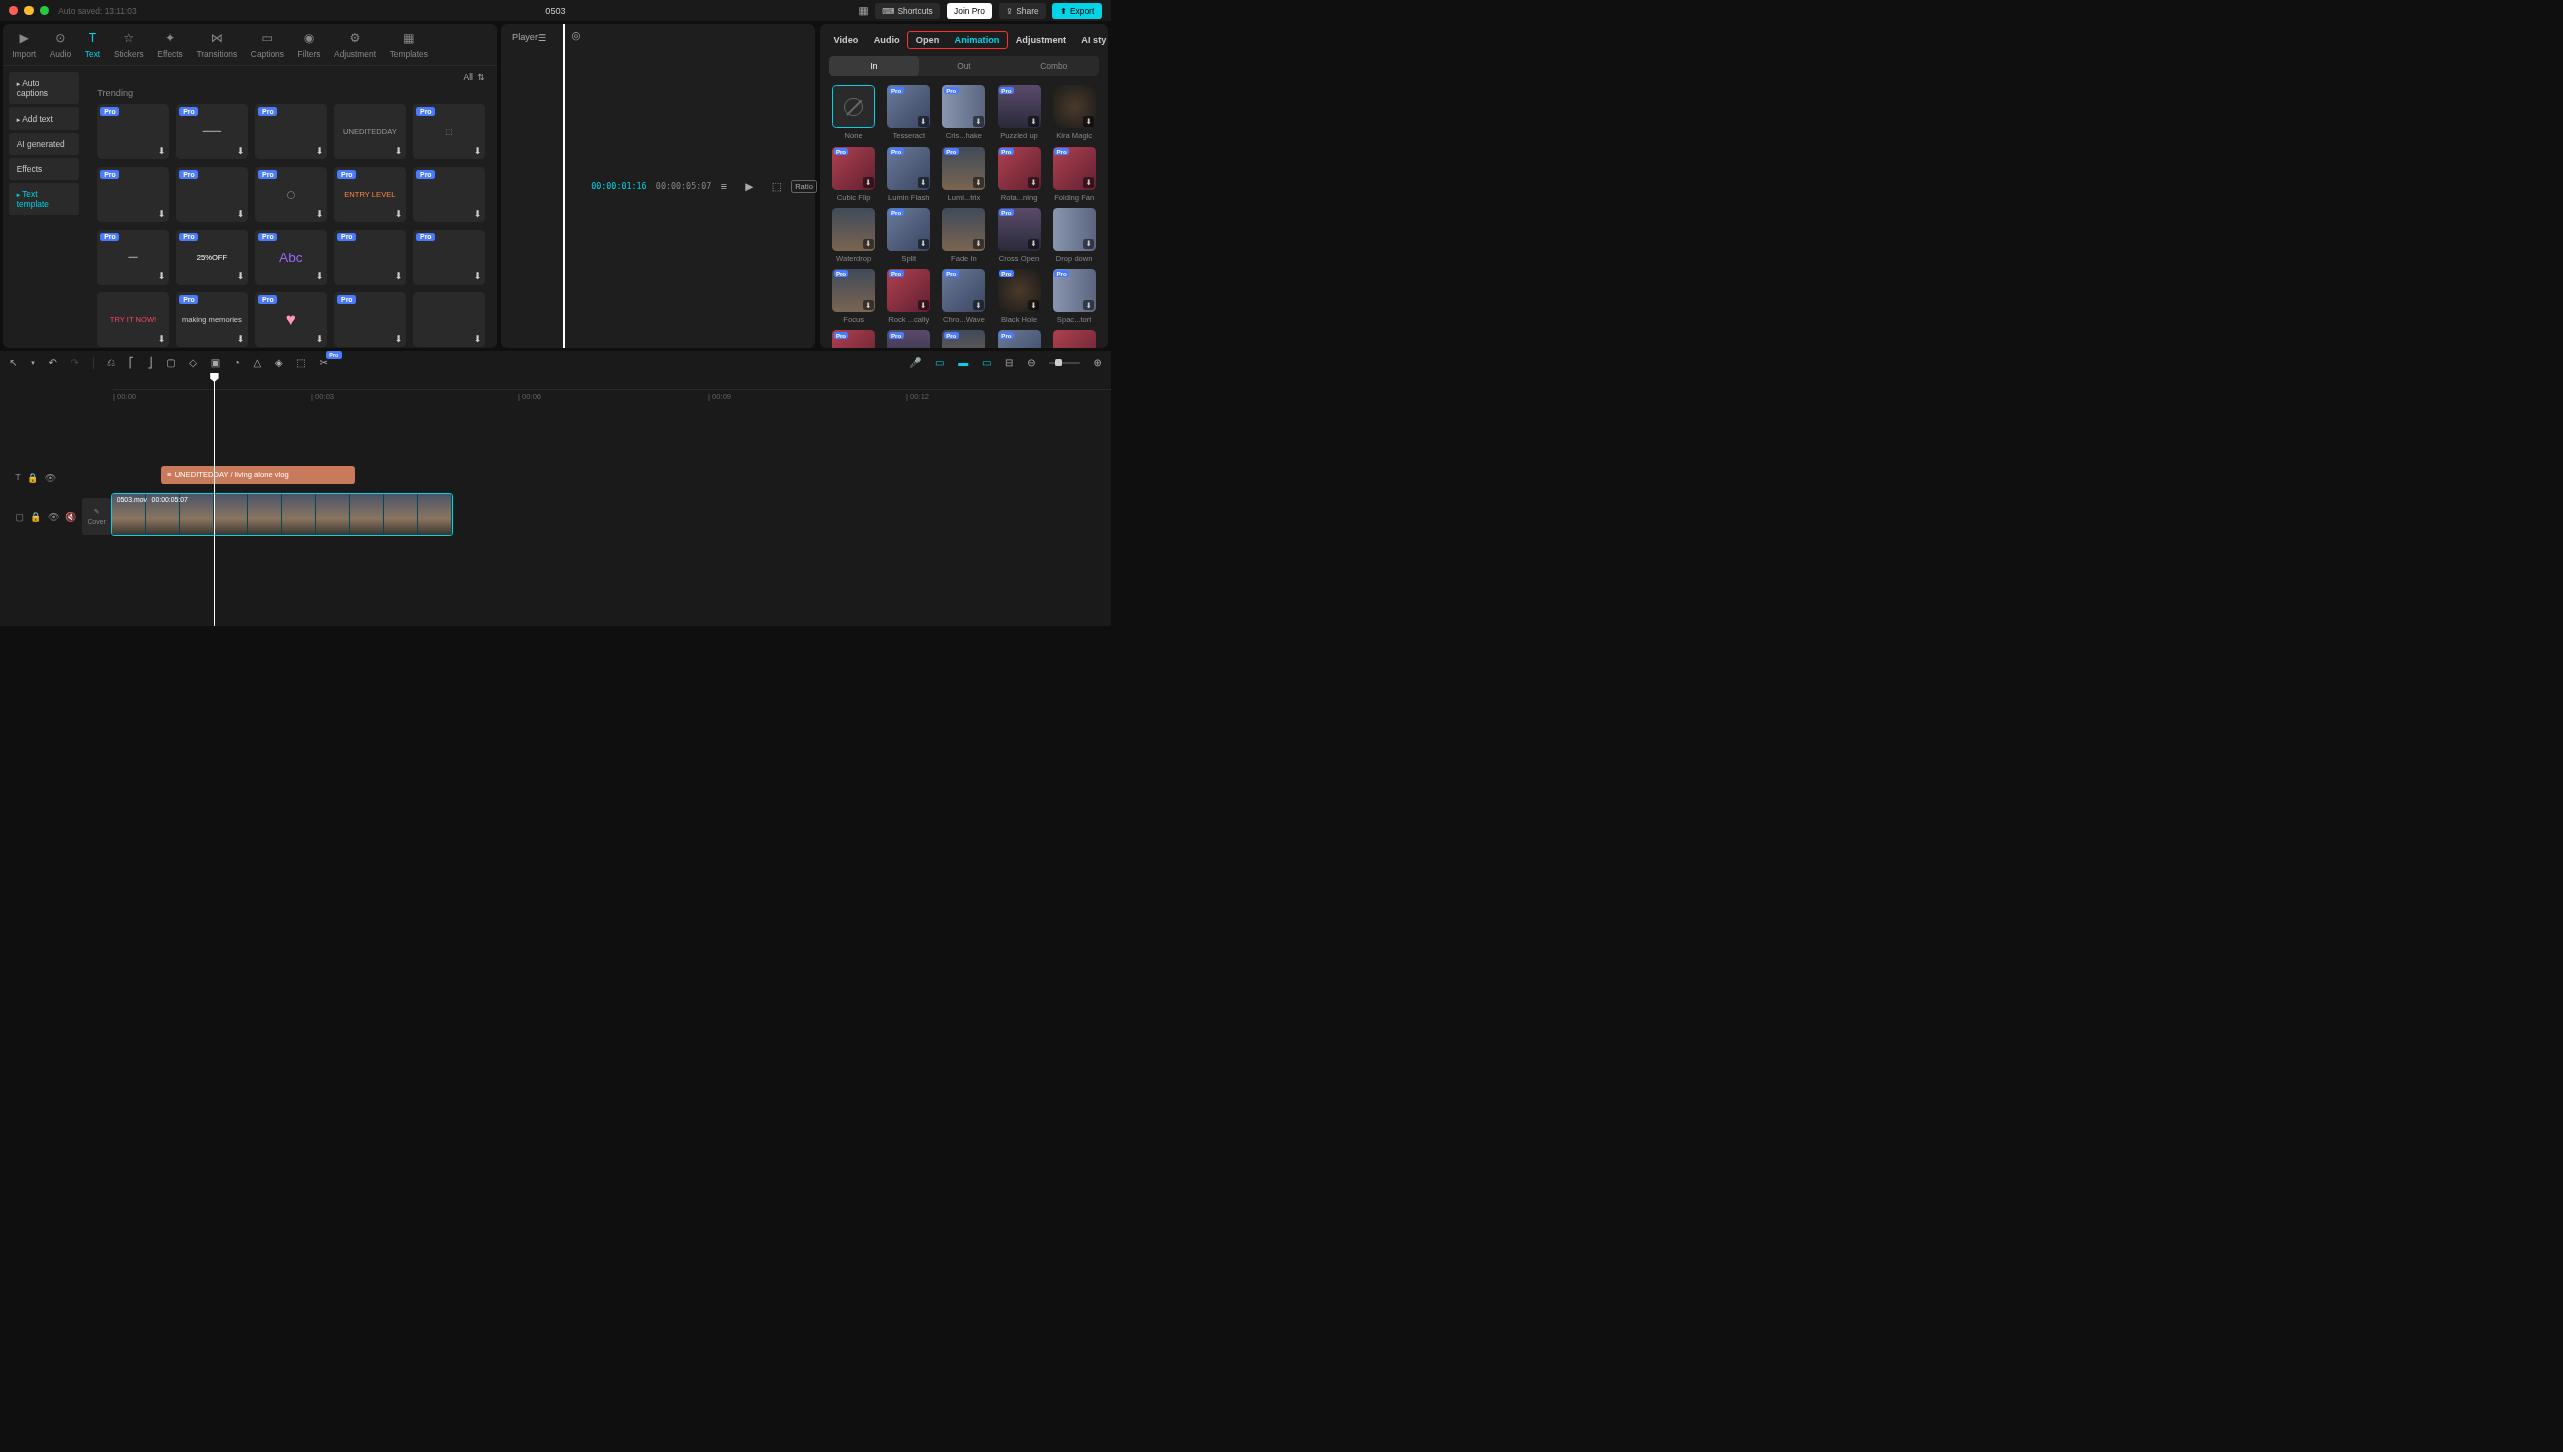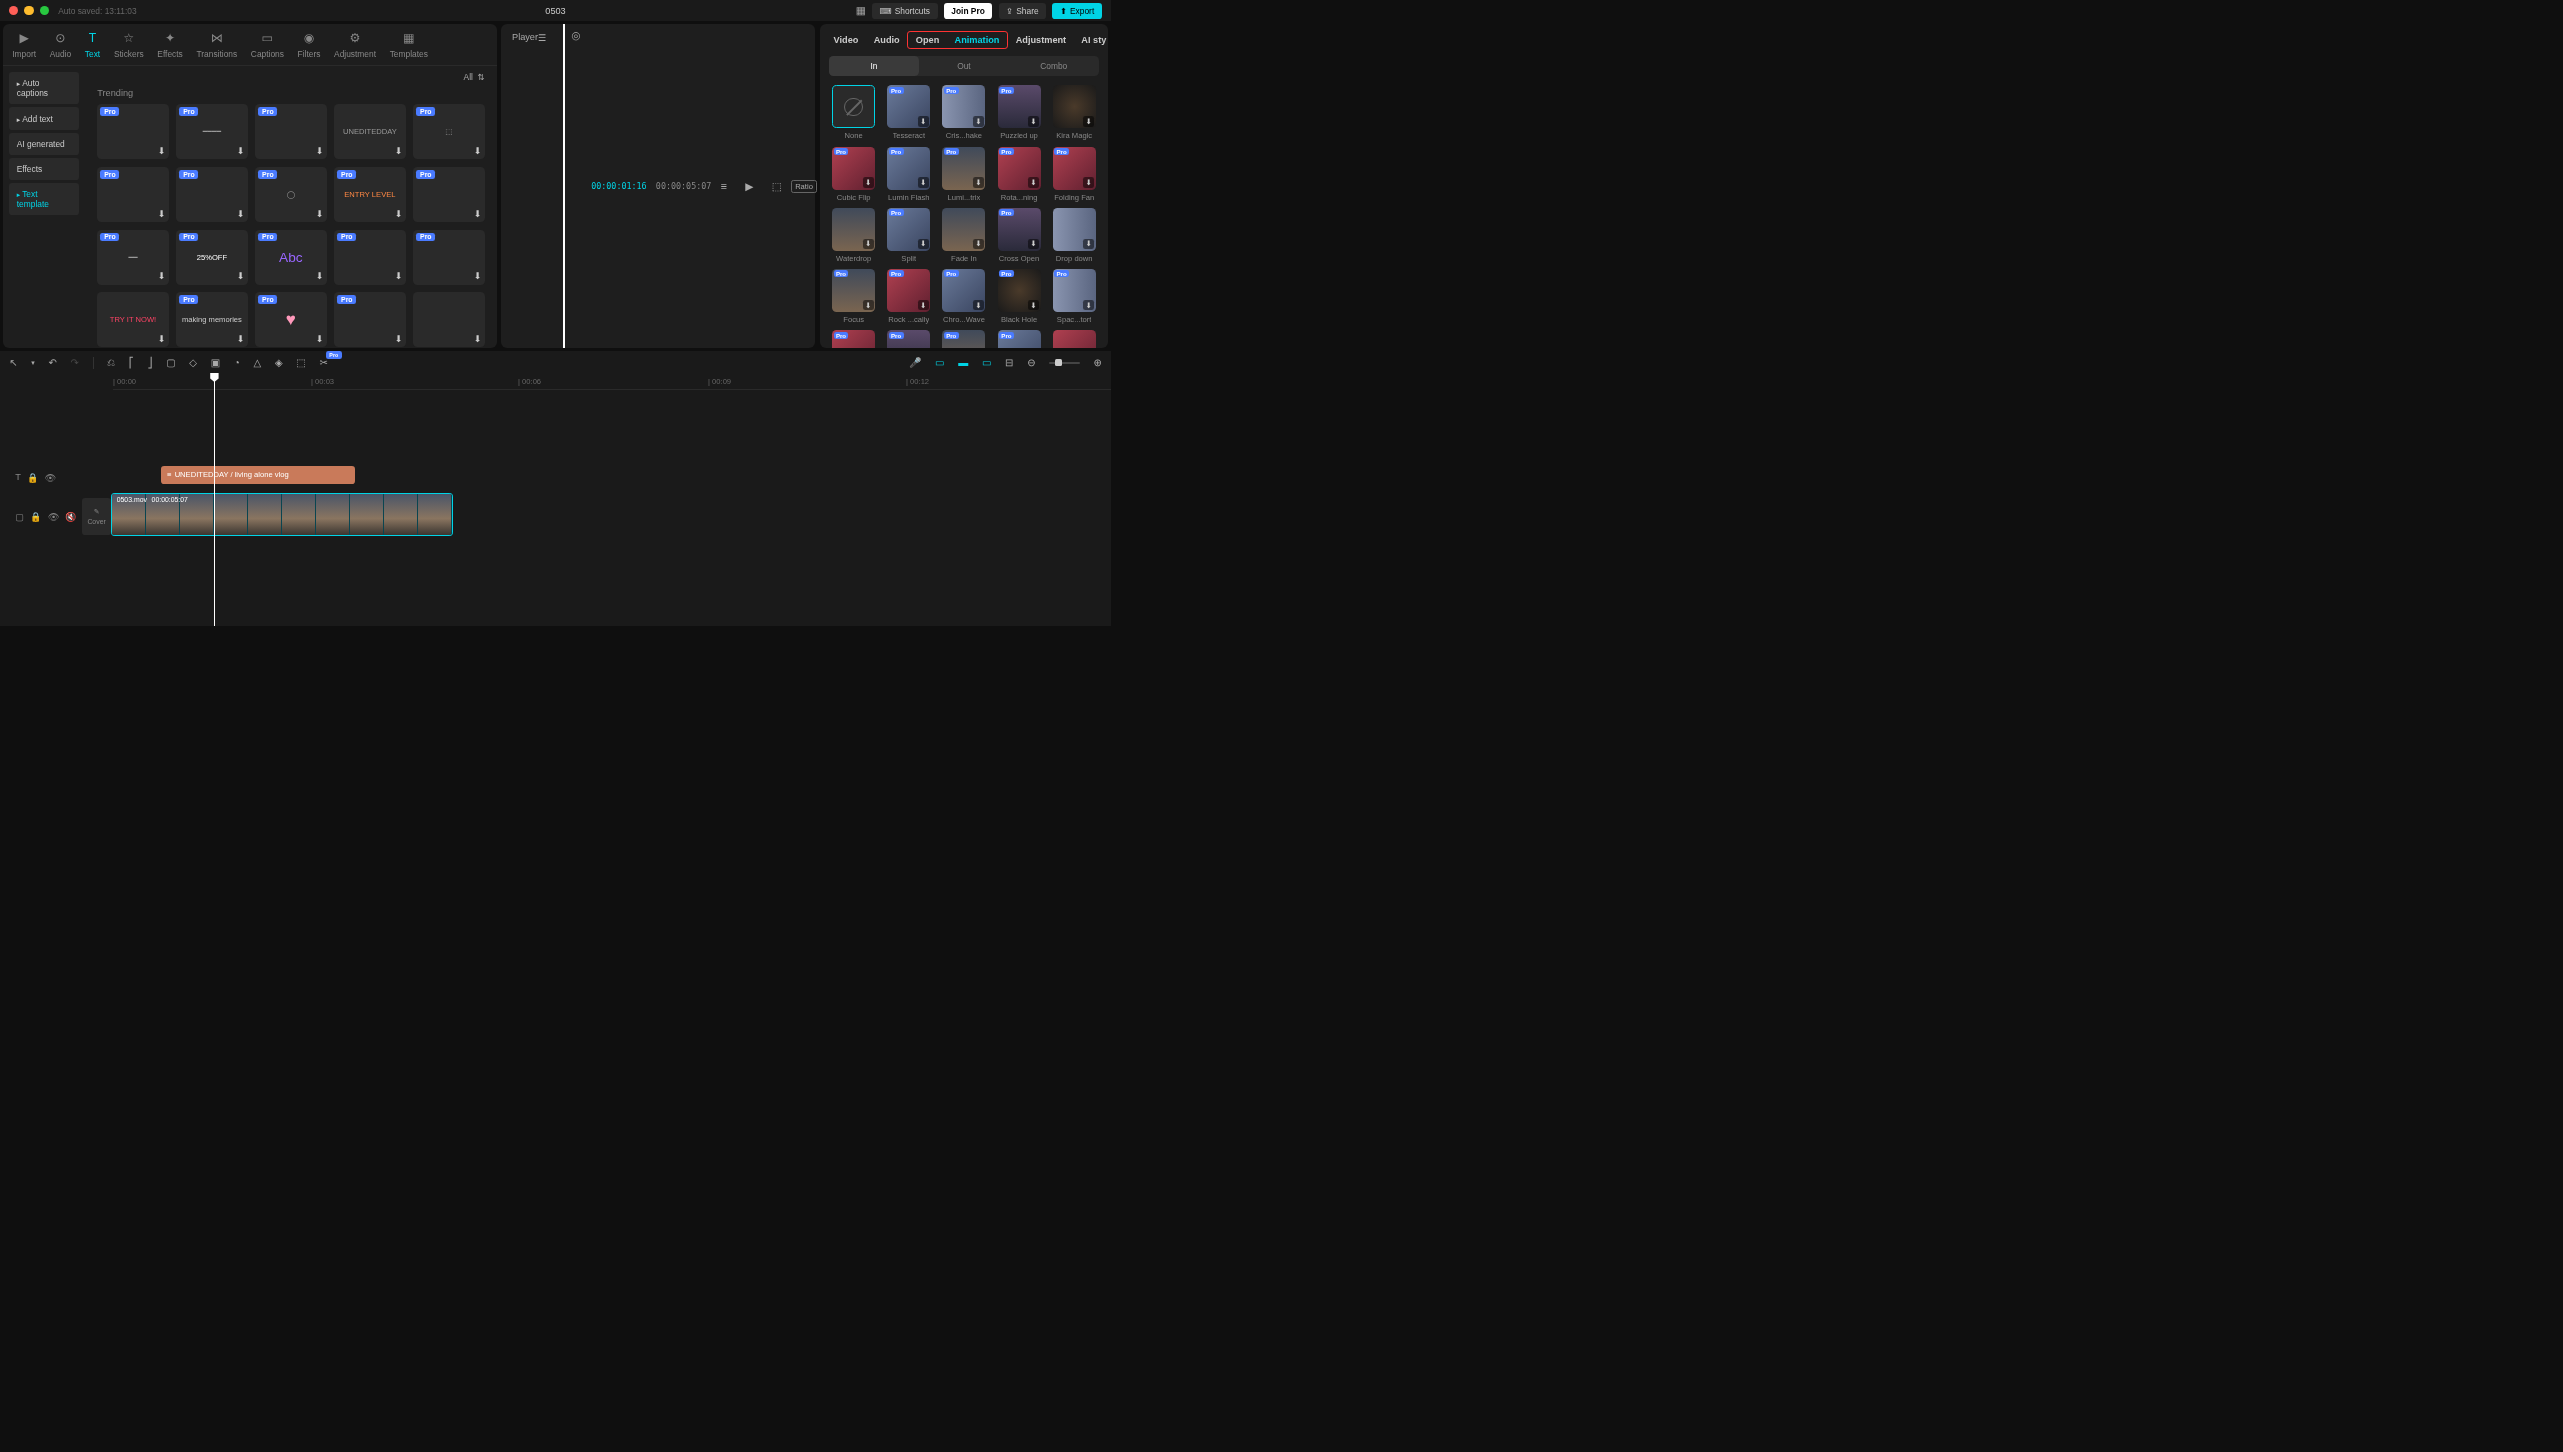--- a/index.html
+++ b/index.html
@@ -5,21 +5,21 @@
 * { margin:0; padding:0; box-sizing:border-box; font-family:-apple-system,BlinkMacSystemFont,sans-serif; }
 body { background:#0f0f0f; color:#ccc; font-size:9.2px; width:1111px; height:630px; overflow:hidden; }
 .titlebar { height:21.4px; background:#1a1a1a; display:flex; align-items:center; padding:0 9.2px; position:relative; }
 .traffic { display:flex; gap:6.1px; }
 .dot { width:9.2px; height:9.2px; border-radius:50%; }
 .dot.red{background:#ff5f57;} .dot.yellow{background:#febc2e;} .dot.green{background:#28c840;}
 .autosave { margin-left:9.2px; color:#666; font-size:8.4px; }
 .title { position:absolute; left:50%; transform:translateX(-50%); color:#ccc; }
 .titleright { margin-left:auto; display:flex; gap:6.1px; align-items:center; }
 .tbtn { background:#2a2a2a; border:none; color:#ccc; padding:3.1px 7.6px; border-radius:3.1px; font-size:8.4px; display:flex; align-items:center; gap:3.1px; cursor:pointer; }
-.tbtn.pro { background:#fff; color:#000;font-weight:bold; }
+.tbtn.pro { background:#fff; color:#000; }
 .tbtn.export { background:#00d4e6; color:#000; }
 .main { display:flex; height:330px; }
 .leftpanel { width:496px; background:#1e1e1e; border-radius:6.1px; margin:3.1px; display:flex; flex-direction:column; }
 .tabs { display:flex; padding:6.1px 9.2px; gap:13.7px; border-bottom:0.8px solid #2a2a2a; }
 .tab { display:flex; flex-direction:column; align-items:center; gap:3.1px; color:#888; cursor:pointer; font-size:8.4px; }
 .tab.active { color:#00d4e6; }
 .tabicon { width:15.3px; height:15.3px; display:flex; align-items:center; justify-content:center; font-size:12.2px; }
 .leftbody { display:flex; flex:1; overflow:hidden; }
 .sidebar { width:82px; padding:6.1px; display:flex; flex-direction:column; gap:3.1px; }
 .sitem { background:#2a2a2a; padding:6.1px 7.6px; border-radius:3.1px; font-size:8.4px; color:#ccc; cursor:pointer; }
@@ -62,21 +62,21 @@
 .athumb .dlicon { bottom:1.5px; right:1.5px; font-size:7.6px; background:rgba(0,0,0,.5); padding:0.8px 2.3px; border-radius:2.3px; }
 .anone { width:18.3px; height:18.3px; border:1.5px solid #666; border-radius:50%; position:relative; }
 .anone::after { content:""; position:absolute; width:1.5px; height:21.4px; background:#666; left:50%; top:-1.5px; transform:translateX(-50%) rotate(45deg); }
 .alabel { font-size:7.6px; color:#888; text-align:center; max-width:46px; overflow:hidden; text-overflow:ellipsis; white-space:nowrap; }
 .toolbar { height:23px; background:#1a1a1a; display:flex; align-items:center; padding:0 9.2px; gap:13.7px; }
 .tico { color:#aaa; cursor:pointer; font-size:10px; }
 .tico.cyan { color:#00d4e6; }
 .tlspacer { flex:1; }
 .timeline { height:252px; background:#1a1a1a; position:relative; }
 .ruler { height:15.3px; position:relative; margin-left:113px; border-bottom:0.8px solid #2a2a2a; }
-.tick { position:absolute; top:3px; font-size:7.6px; color:#666; }
+.tick { position:absolute; top:18px; font-size:7.6px; color:#666; }
 .playhead { position:absolute; top:0; bottom:0; width:0.8px; background:#fff; left:214px; z-index:10; }
 .playhead::before { content:""; position:absolute; top:-1.5px; left:-3.8px; width:8.4px; height:9.2px; background:#fff; clip-path:polygon(0 0,100% 0,100% 60%,50% 100%,0 60%); }
 .tracks { position:relative; padding-top:76px; }
 .trackrow { display:flex; align-items:center; height:23px; margin-bottom:4.6px; }
 .trackhead { width:76px; display:flex; align-items:center; gap:6.1px; padding-left:15.3px; color:#888; font-size:9.2px; }
 .trackbody { flex:1; position:relative; height:100%; }
 .textclip { position:absolute; left:85px; width:194px; height:18.3px; background:#c97a5a; border-radius:3.1px; display:flex; align-items:center; padding:0 6.1px; font-size:7.6px; color:#fff; gap:3.1px; }
 .videoclip { position:absolute; left:0; width:342px; height:43px; background:#0a4550; border:1.5px solid #00d4e6; border-radius:3.1px; overflow:hidden; }
 .cliplabel { position:absolute; top:1.5px; left:4.6px; font-size:6.9px; color:#fff; z-index:2; display:flex; gap:4.6px; }
 .thumbs { display:flex; height:100%; }

